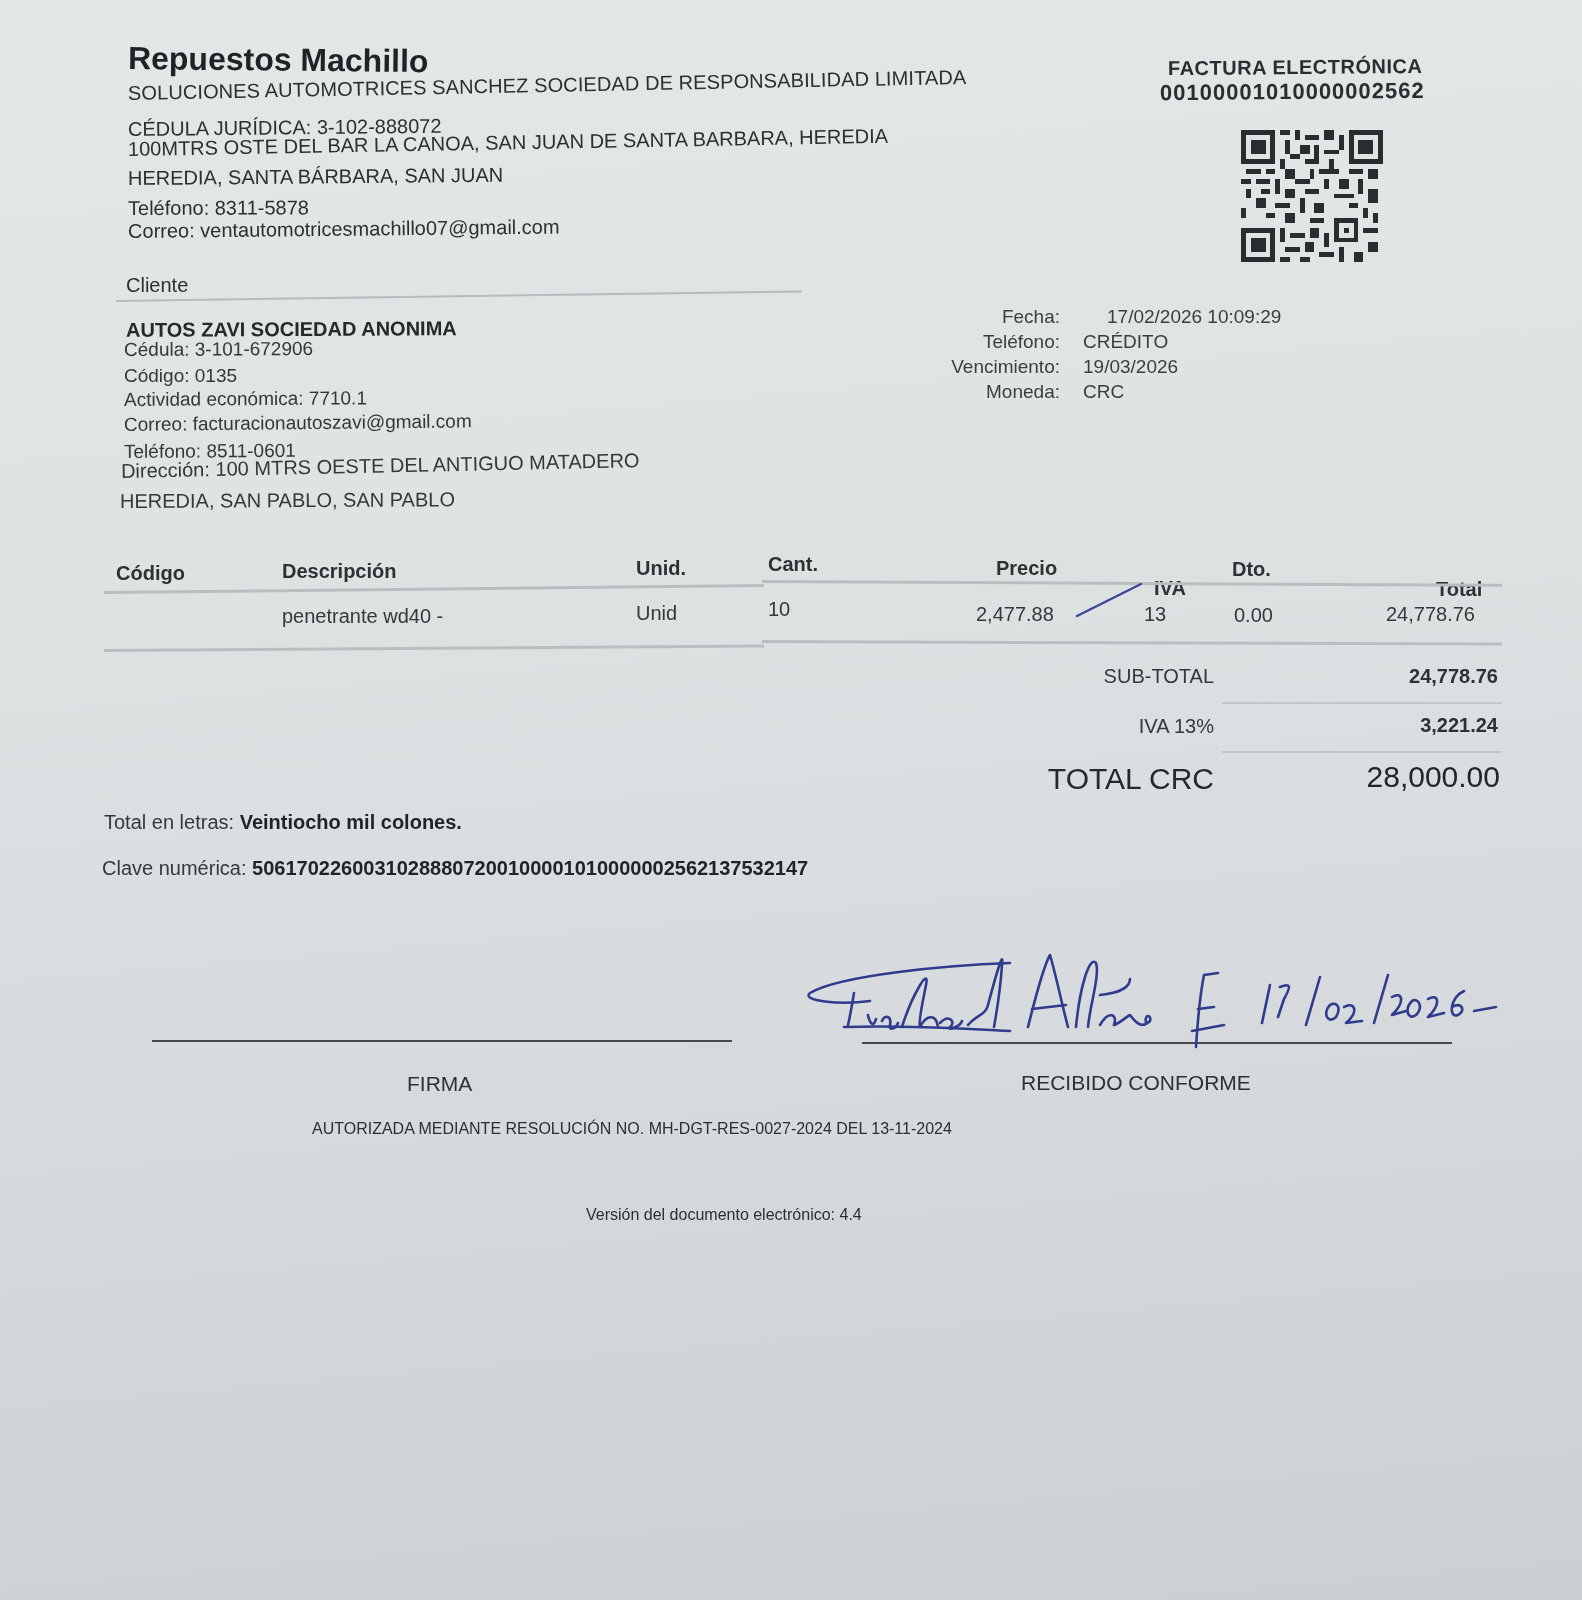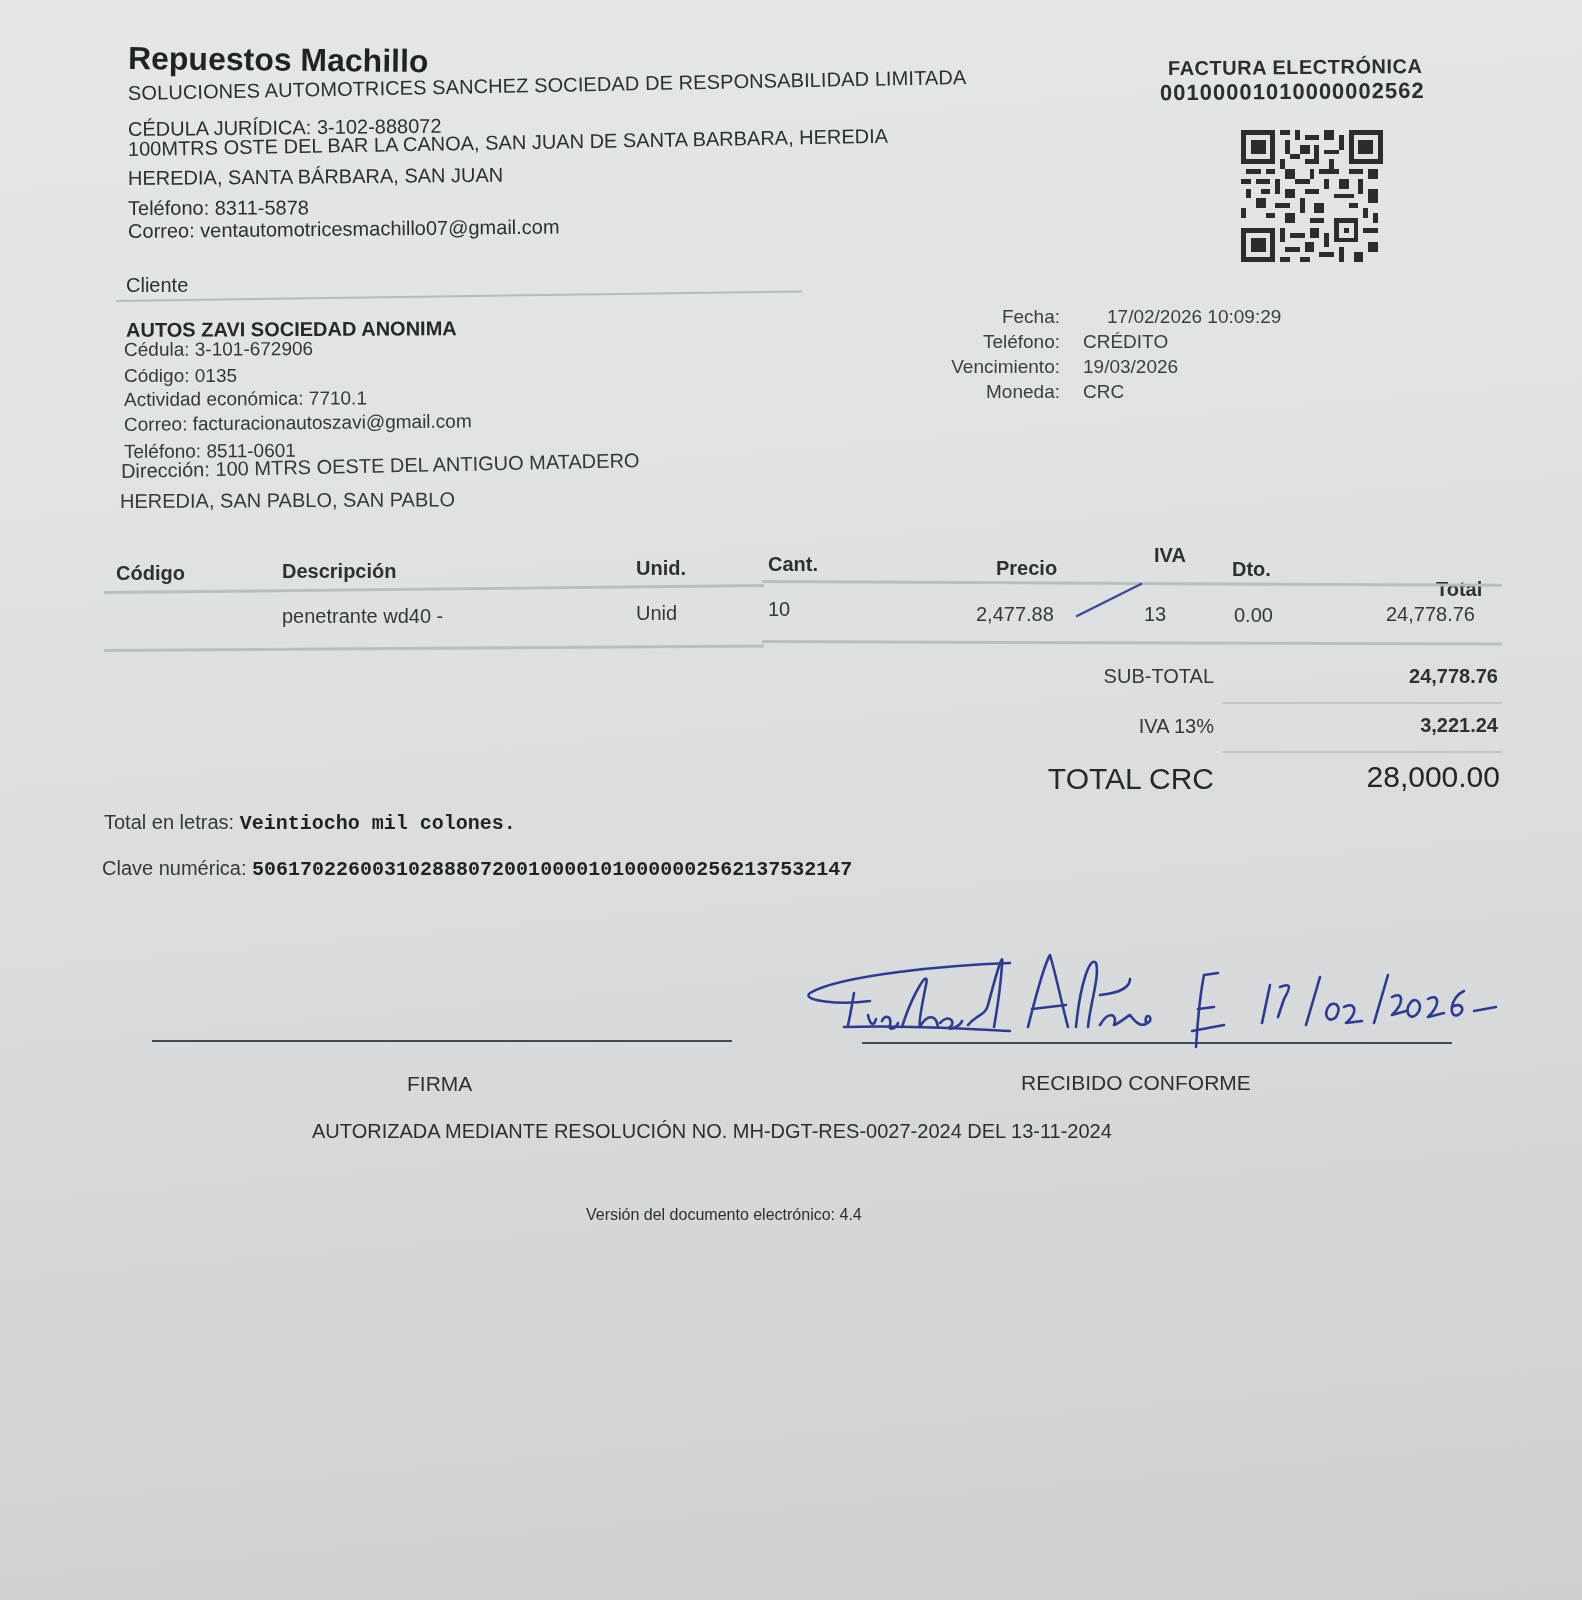--- a/index.html
+++ b/index.html
@@ -44,29 +44,29 @@
     .td { top: 605px; font-size: 20px; color: #34383a; }
     .row-rule { height: 3px; background: #b9bec0; }
     .sum-label { font-size: 20px; color: #34383a; text-align: right; width: 250px; left: 964px; }
     .sum-value { font-size: 20px; font-weight: bold; color: #2d3133; text-align: right; width: 240px; left: 1258px; }
     .sum-rule { left: 1222px; width: 280px; height: 2px; background: #c2c6c8; }
 
     .total-label { left: 964px; width: 250px; text-align: right; top: 762px; font-size: 30px; color: #25292b; }
     .total-value { left: 1258px; width: 242px; text-align: right; top: 760px; font-size: 30px; font-weight: normal; color: #222628; }
 
     .words { left: 104px; top: 811px; font-size: 20px; color: #34383a; }
-    .words b, .clave b { color: #1f2325; font-family: Liberation Mono, monospace; }
+    .words b, .clave b { color: #1f2325; }
     .clave { left: 102px; top: 857px; font-size: 20px; color: #34383a; }
 
     
     .sig-line { height: 2px; background: #444a4d; }
     .sig-label { font-size: 21px; color: #2d3133; }
     .handwriting { left: 800px; top: 935px; width: 720px; height: 120px; }
 
-    .authorized { left: 312px; top: 1120px; font-size: 20px; color: #2b2f31; }
+    .authorized { left: 312px; top: 1120px; font-size: 16px; color: #2b2f31; }
     .version { left: 586px; top: 1206px; font-size: 16px; color: #2b2f31; }
   </style>
 </head>
 <body>
 
 <div class="page">
 
   <div class="abs brand">Repuestos Machillo</div>
   <div class="abs issuer-line issuer-name">SOLUCIONES AUTOMOTRICES SANCHEZ SOCIEDAD DE RESPONSABILIDAD LIMITADA</div>
   <div class="abs issuer-line issuer-cedula">CÉDULA JURÍDICA: 3-102-888072</div>
@@ -178,21 +178,21 @@
   <div class="abs meta-key" style="top:356px;">Vencimiento:</div>
   <div class="abs meta-val" style="top:356px;">19/03/2026</div>
   <div class="abs meta-key" style="top:381px;">Moneda:</div>
   <div class="abs meta-val" style="top:381px;">CRC</div>
 
   <div class="abs th" style="left:116px;top:562px;">Código</div>
   <div class="abs th" style="left:282px;">Descripción</div>
   <div class="abs th" style="left:636px;top:557px;">Unid.</div>
   <div class="abs th" style="left:768px;top:553px;">Cant.</div>
   <div class="abs th" style="left:996px;top:557px;">Precio</div>
-  <div class="abs th" style="left:1130px;top:544px;margin-left:24px;">IVA</div>
+  <div class="abs th" style="left:1130px;top:577px;margin-left:24px;">IVA</div>
   <div class="abs th" style="left:1232px;top:558px;">Dto.</div>
   <div class="abs th" style="left:1436px;top:578px;">Total</div>
 
   <div class="abs row-rule" style="left:104px;top:591px;width:660px;transform:rotate(-0.6deg);transform-origin:left;"></div>
   <div class="abs row-rule" style="left:762px;top:580px;width:740px;transform:rotate(0.3deg);transform-origin:left;"></div>
 
   <div>
     <div class="abs td" style="left:282px;">penetrante wd40 -</div>
     <div class="abs td" style="left:636px;top:602px;">Unid</div>
     <div class="abs td" style="left:768px;top:598px;">10</div>

